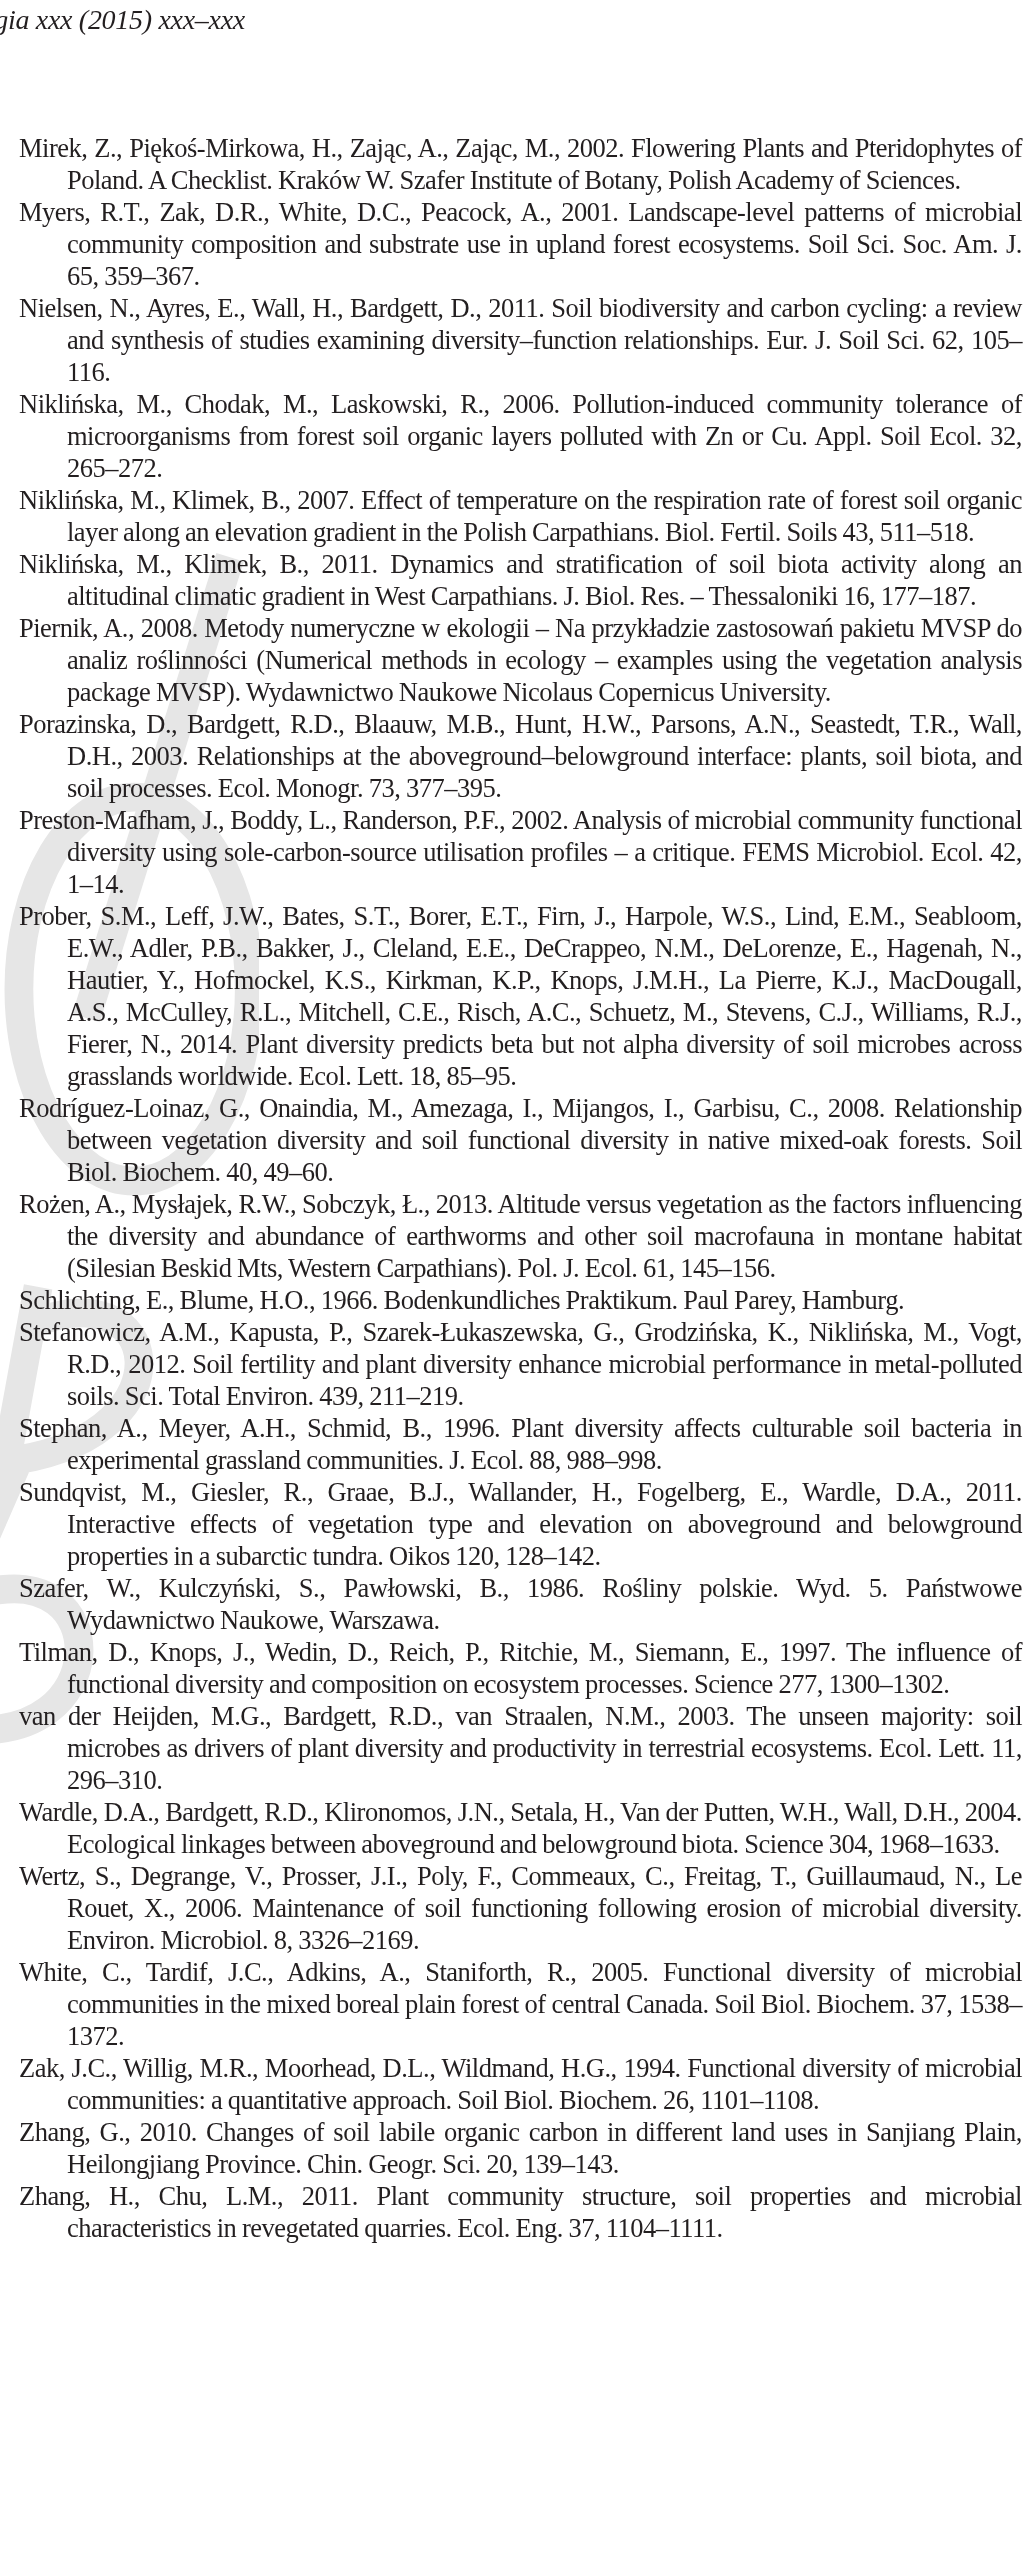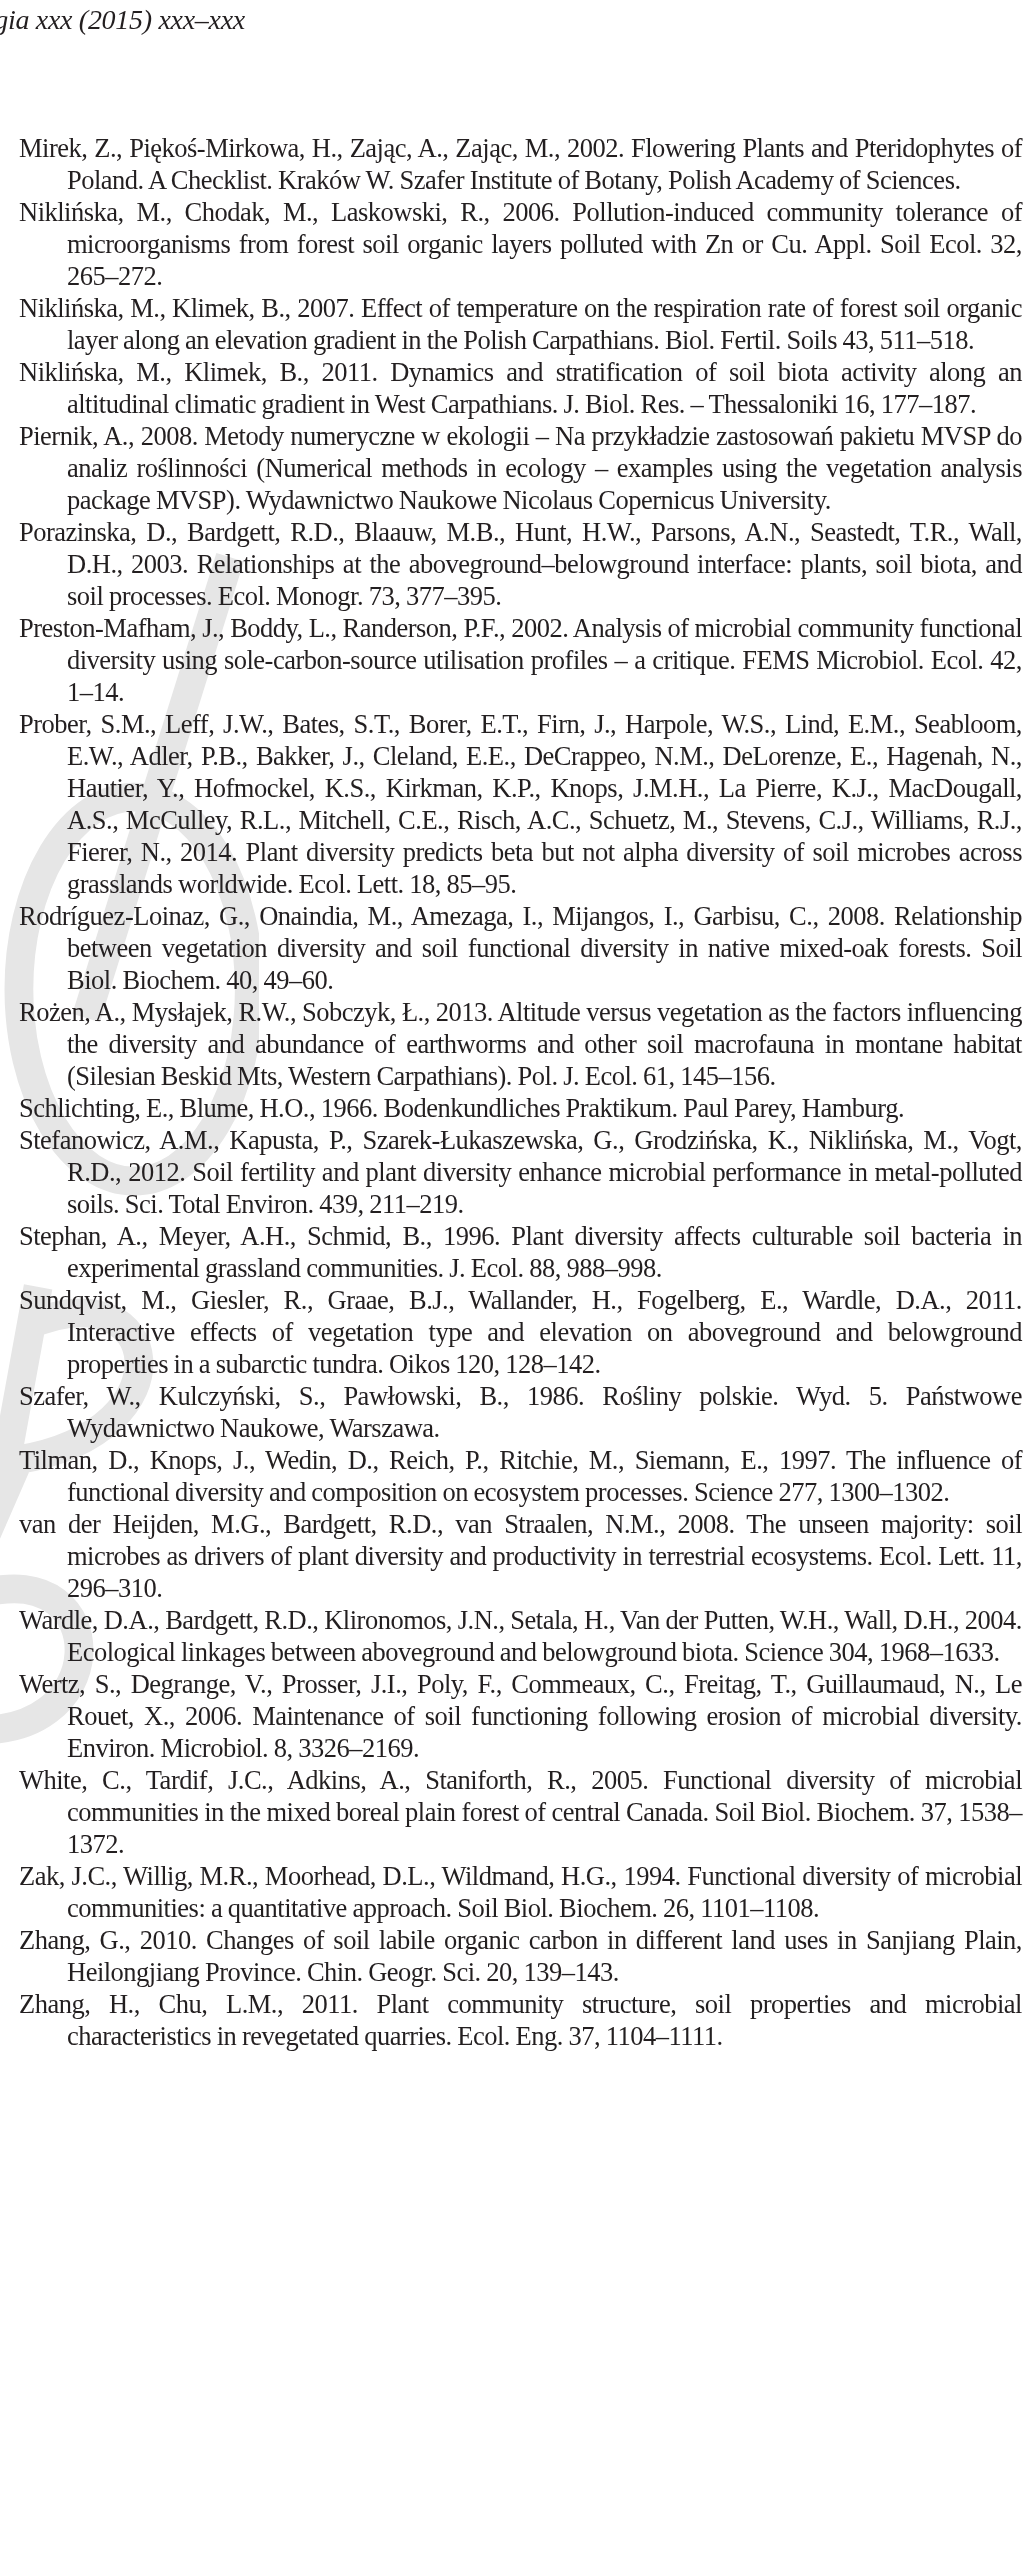--- a/index.html
+++ b/index.html
@@ -69,36 +69,38 @@
     <ellipse cx="200" cy="470" rx="120" ry="200"></ellipse>
 
     <path d="M100 780 L60 1000 M90 820 C 230 760 260 930 80 960 L 10 1120"></path>
 
     <path d="M 40 1100 C 180 1060 180 1260 20 1240"></path>
   </g>
 </svg>
 
 <ul class="refs">
   <li class="ref">Mirek, Z., Piękoś-Mirkowa, H., Zając, A., Zając, M., 2002. Flowering Plants and Pteri­dophytes of Poland. A Checklist. Kraków W. Szafer Institute of Botany, Polish Academy of Sciences.</li>
+  <li class="ref">Myers, R.T., Zak, D.R., White, D.C., Peacock, A., 2001. Landscape-level patterns of microbial community composition and substrate use in upland forest ecosys­tems. Soil Sci. Soc. Am. J. 65, 359–367.</li>
+  <li class="ref">Nielsen, N., Ayres, E., Wall, H., Bardgett, D., 2011. Soil biodiversity and carbon cycling: a review and synthesis of studies examining diversity–function relationships. Eur. J. Soil Sci. 62, 105–116.</li>
   <li class="ref">Niklińska, M., Chodak, M., Laskowski, R., 2006. Pollution-induced community toler­ance of microorganisms from forest soil organic layers polluted with Zn or Cu. Appl. Soil Ecol. 32, 265–272.</li>
   <li class="ref">Niklińska, M., Klimek, B., 2007. Effect of temperature on the respiration rate of forest soil organic layer along an elevation gradient in the Polish Carpathians. Biol. Fertil. Soils 43, 511–518.</li>
   <li class="ref">Niklińska, M., Klimek, B., 2011. Dynamics and stratification of soil biota activity along an altitudinal climatic gradient in West Carpathians. J. Biol. Res. – Thessaloniki 16, 177–187.</li>
   <li class="ref">Piernik, A., 2008. Metody numeryczne w ekologii – Na przykładzie zastosowań pakietu MVSP do analiz roślinności (Numerical methods in ecology – examples using the vegetation analysis package MVSP). Wydawnictwo Naukowe Nicolaus Copernicus University.</li>
   <li class="ref">Porazinska, D., Bardgett, R.D., Blaauw, M.B., Hunt, H.W., Parsons, A.N., Seastedt, T.R., Wall, D.H., 2003. Relationships at the aboveground–belowground interface: plants, soil biota, and soil processes. Ecol. Monogr. 73, 377–395.</li>
   <li class="ref">Preston-Mafham, J., Boddy, L., Randerson, P.F., 2002. Analysis of microbial com­munity functional diversity using sole-carbon-source utilisation profiles – a critique. FEMS Microbiol. Ecol. 42, 1–14.</li>
   <li class="ref">Prober, S.M., Leff, J.W., Bates, S.T., Borer, E.T., Firn, J., Harpole, W.S., Lind, E.M., Seabloom, E.W., Adler, P.B., Bakker, J., Cleland, E.E., DeCrappeo, N.M., DeLorenze, E., Hagenah, N., Hautier, Y., Hofmockel, K.S., Kirkman, K.P., Knops, J.M.H., La Pierre, K.J., MacDougall, A.S., McCulley, R.L., Mitchell, C.E., Risch, A.C., Schuetz, M., Stevens, C.J., Williams, R.J., Fierer, N., 2014. Plant diversity predicts beta but not alpha diversity of soil microbes across grasslands worldwide. Ecol. Lett. 18, 85–95.</li>
   <li class="ref">Rodríguez-Loinaz, G., Onaindia, M., Amezaga, I., Mijangos, I., Garbisu, C., 2008. Rela­tionship between vegetation diversity and soil functional diversity in native mixed-oak forests. Soil Biol. Biochem. 40, 49–60.</li>
   <li class="ref">Rożen, A., Mysłajek, R.W., Sobczyk, Ł., 2013. Altitude versus vegetation as the factors influencing the diversity and abundance of earthworms and other soil macro­fauna in montane habitat (Silesian Beskid Mts, Western Carpathians). Pol. J. Ecol. 61, 145–156.</li>
   <li class="ref">Schlichting, E., Blume, H.O., 1966. Bodenkundliches Praktikum. Paul Parey, Hamburg.</li>
   <li class="ref">Stefanowicz, A.M., Kapusta, P., Szarek-Łukaszewska, G., Grodzińska, K., Niklińska, M., Vogt, R.D., 2012. Soil fertility and plant diversity enhance microbial performance in metal-polluted soils. Sci. Total Environ. 439, 211–219.</li>
   <li class="ref">Stephan, A., Meyer, A.H., Schmid, B., 1996. Plant diversity affects cultur­able soil bacteria in experimental grassland communities. J. Ecol. 88, 988–998.</li>
   <li class="ref">Sundqvist, M., Giesler, R., Graae, B.J., Wallander, H., Fogelberg, E., Wardle, D.A., 2011. Interactive effects of vegetation type and elevation on aboveground and below­ground properties in a subarctic tundra. Oikos 120, 128–142.</li>
   <li class="ref">Szafer, W., Kulczyński, S., Pawłowski, B., 1986. Rośliny polskie. Wyd. 5. Państwowe Wydawnictwo Naukowe, Warszawa.</li>
   <li class="ref">Tilman, D., Knops, J., Wedin, D., Reich, P., Ritchie, M., Siemann, E., 1997. The influence of functional diversity and composition on ecosystem processes. Science 277, 1300–1302.</li>
-  <li class="ref">van der Heijden, M.G., Bardgett, R.D., van Straalen, N.M., 2008. The unseen major­ity: soil microbes as drivers of plant diversity and productivity in terrestrial ecosystems. Ecol. Lett. 11, 296–310.</li>
+  <li class="ref">van der Heijden, M.G., Bardgett, R.D., van Straalen, N.M., 2003. The unseen major­ity: soil microbes as drivers of plant diversity and productivity in terrestrial ecosystems. Ecol. Lett. 11, 296–310.</li>
   <li class="ref">Wardle, D.A., Bardgett, R.D., Klironomos, J.N., Setala, H., Van der Putten, W.H., Wall, D.H., 2004. Ecological linkages between aboveground and belowground biota. Science 304, 1968–1633.</li>
   <li class="ref">Wertz, S., Degrange, V., Prosser, J.I., Poly, F., Commeaux, C., Freitag, T., Guillaumaud, N., Le Rouet, X., 2006. Maintenance of soil functioning following erosion of microbial diversity. Environ. Microbiol. 8, 3326–2169.</li>
   <li class="ref">White, C., Tardif, J.C., Adkins, A., Staniforth, R., 2005. Functional diversity of micro­bial communities in the mixed boreal plain forest of central Canada. Soil Biol. Biochem. 37, 1538–1372.</li>
   <li class="ref">Zak, J.C., Willig, M.R., Moorhead, D.L., Wildmand, H.G., 1994. Functional diver­sity of microbial communities: a quantitative approach. Soil Biol. Biochem. 26, 1101–1108.</li>
   <li class="ref">Zhang, G., 2010. Changes of soil labile organic carbon in different land uses in San­jiang Plain, Heilongjiang Province. Chin. Geogr. Sci. 20, 139–143.</li>
   <li class="ref">Zhang, H., Chu, L.M., 2011. Plant community structure, soil properties and microbial characteristics in revegetated quarries. Ecol. Eng. 37, 1104–1111.</li>
 </ul>
 
 
 </body></html>

